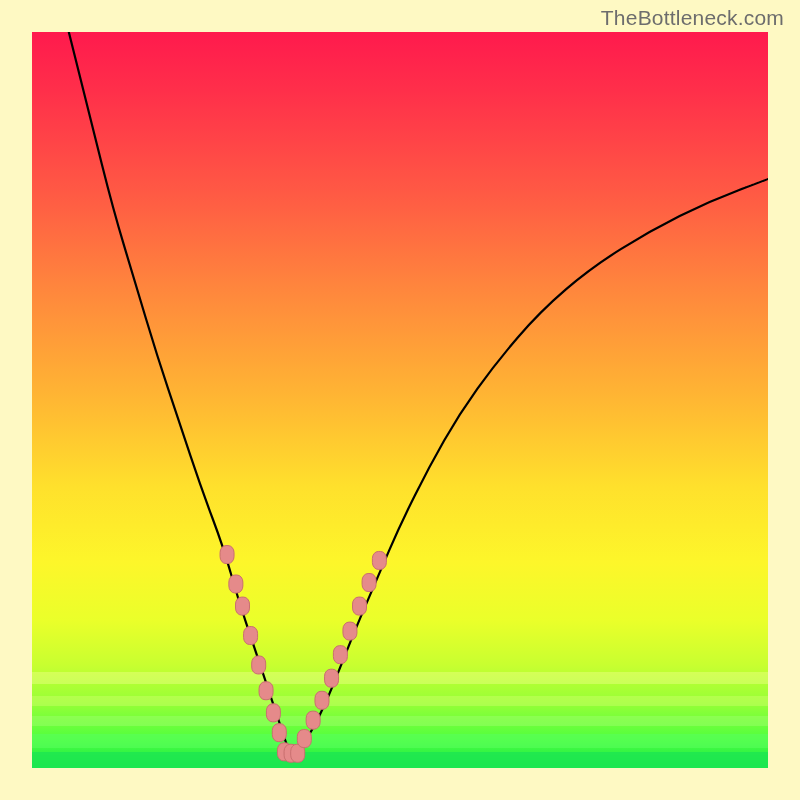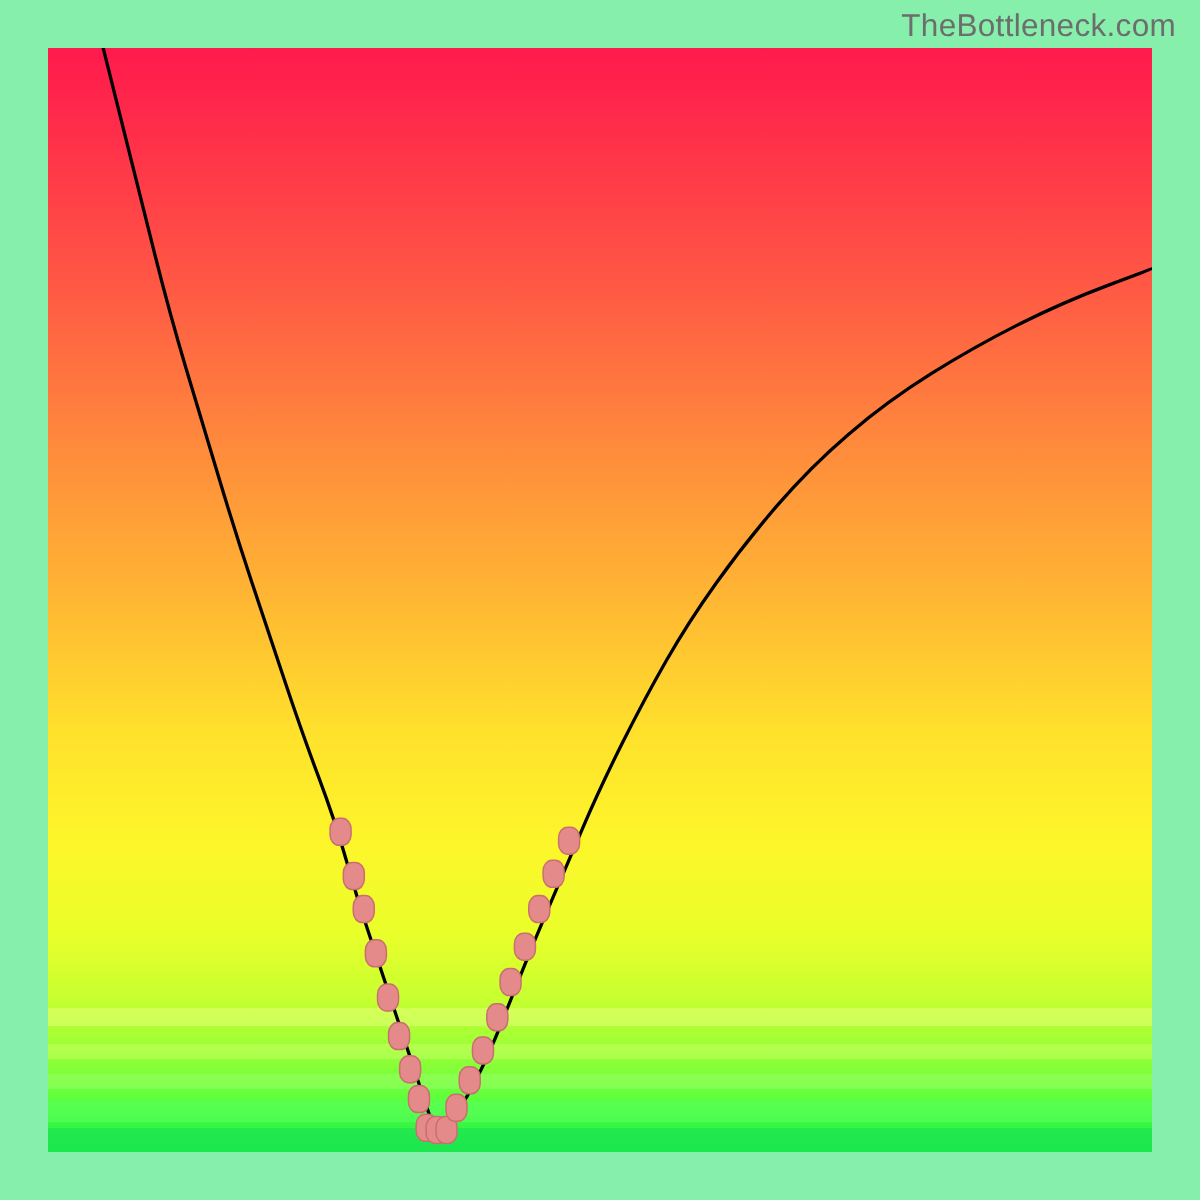--- a/index.html
+++ b/index.html
@@ -8,21 +8,21 @@
     width: 800px;
     height: 800px;
     overflow: hidden;
     background: #000;
     font-family: Arial, Helvetica, sans-serif;
   }
   .frame {
     position: relative;
     width: 800px;
     height: 800px;
-    background: #86efac;
+    background: #fef9c3;
   }
   .plot-area {
     position: absolute;
     left: 32px;
     top: 32px;
     width: 736px;
     height: 736px;
     
     background: linear-gradient(
       to bottom,

